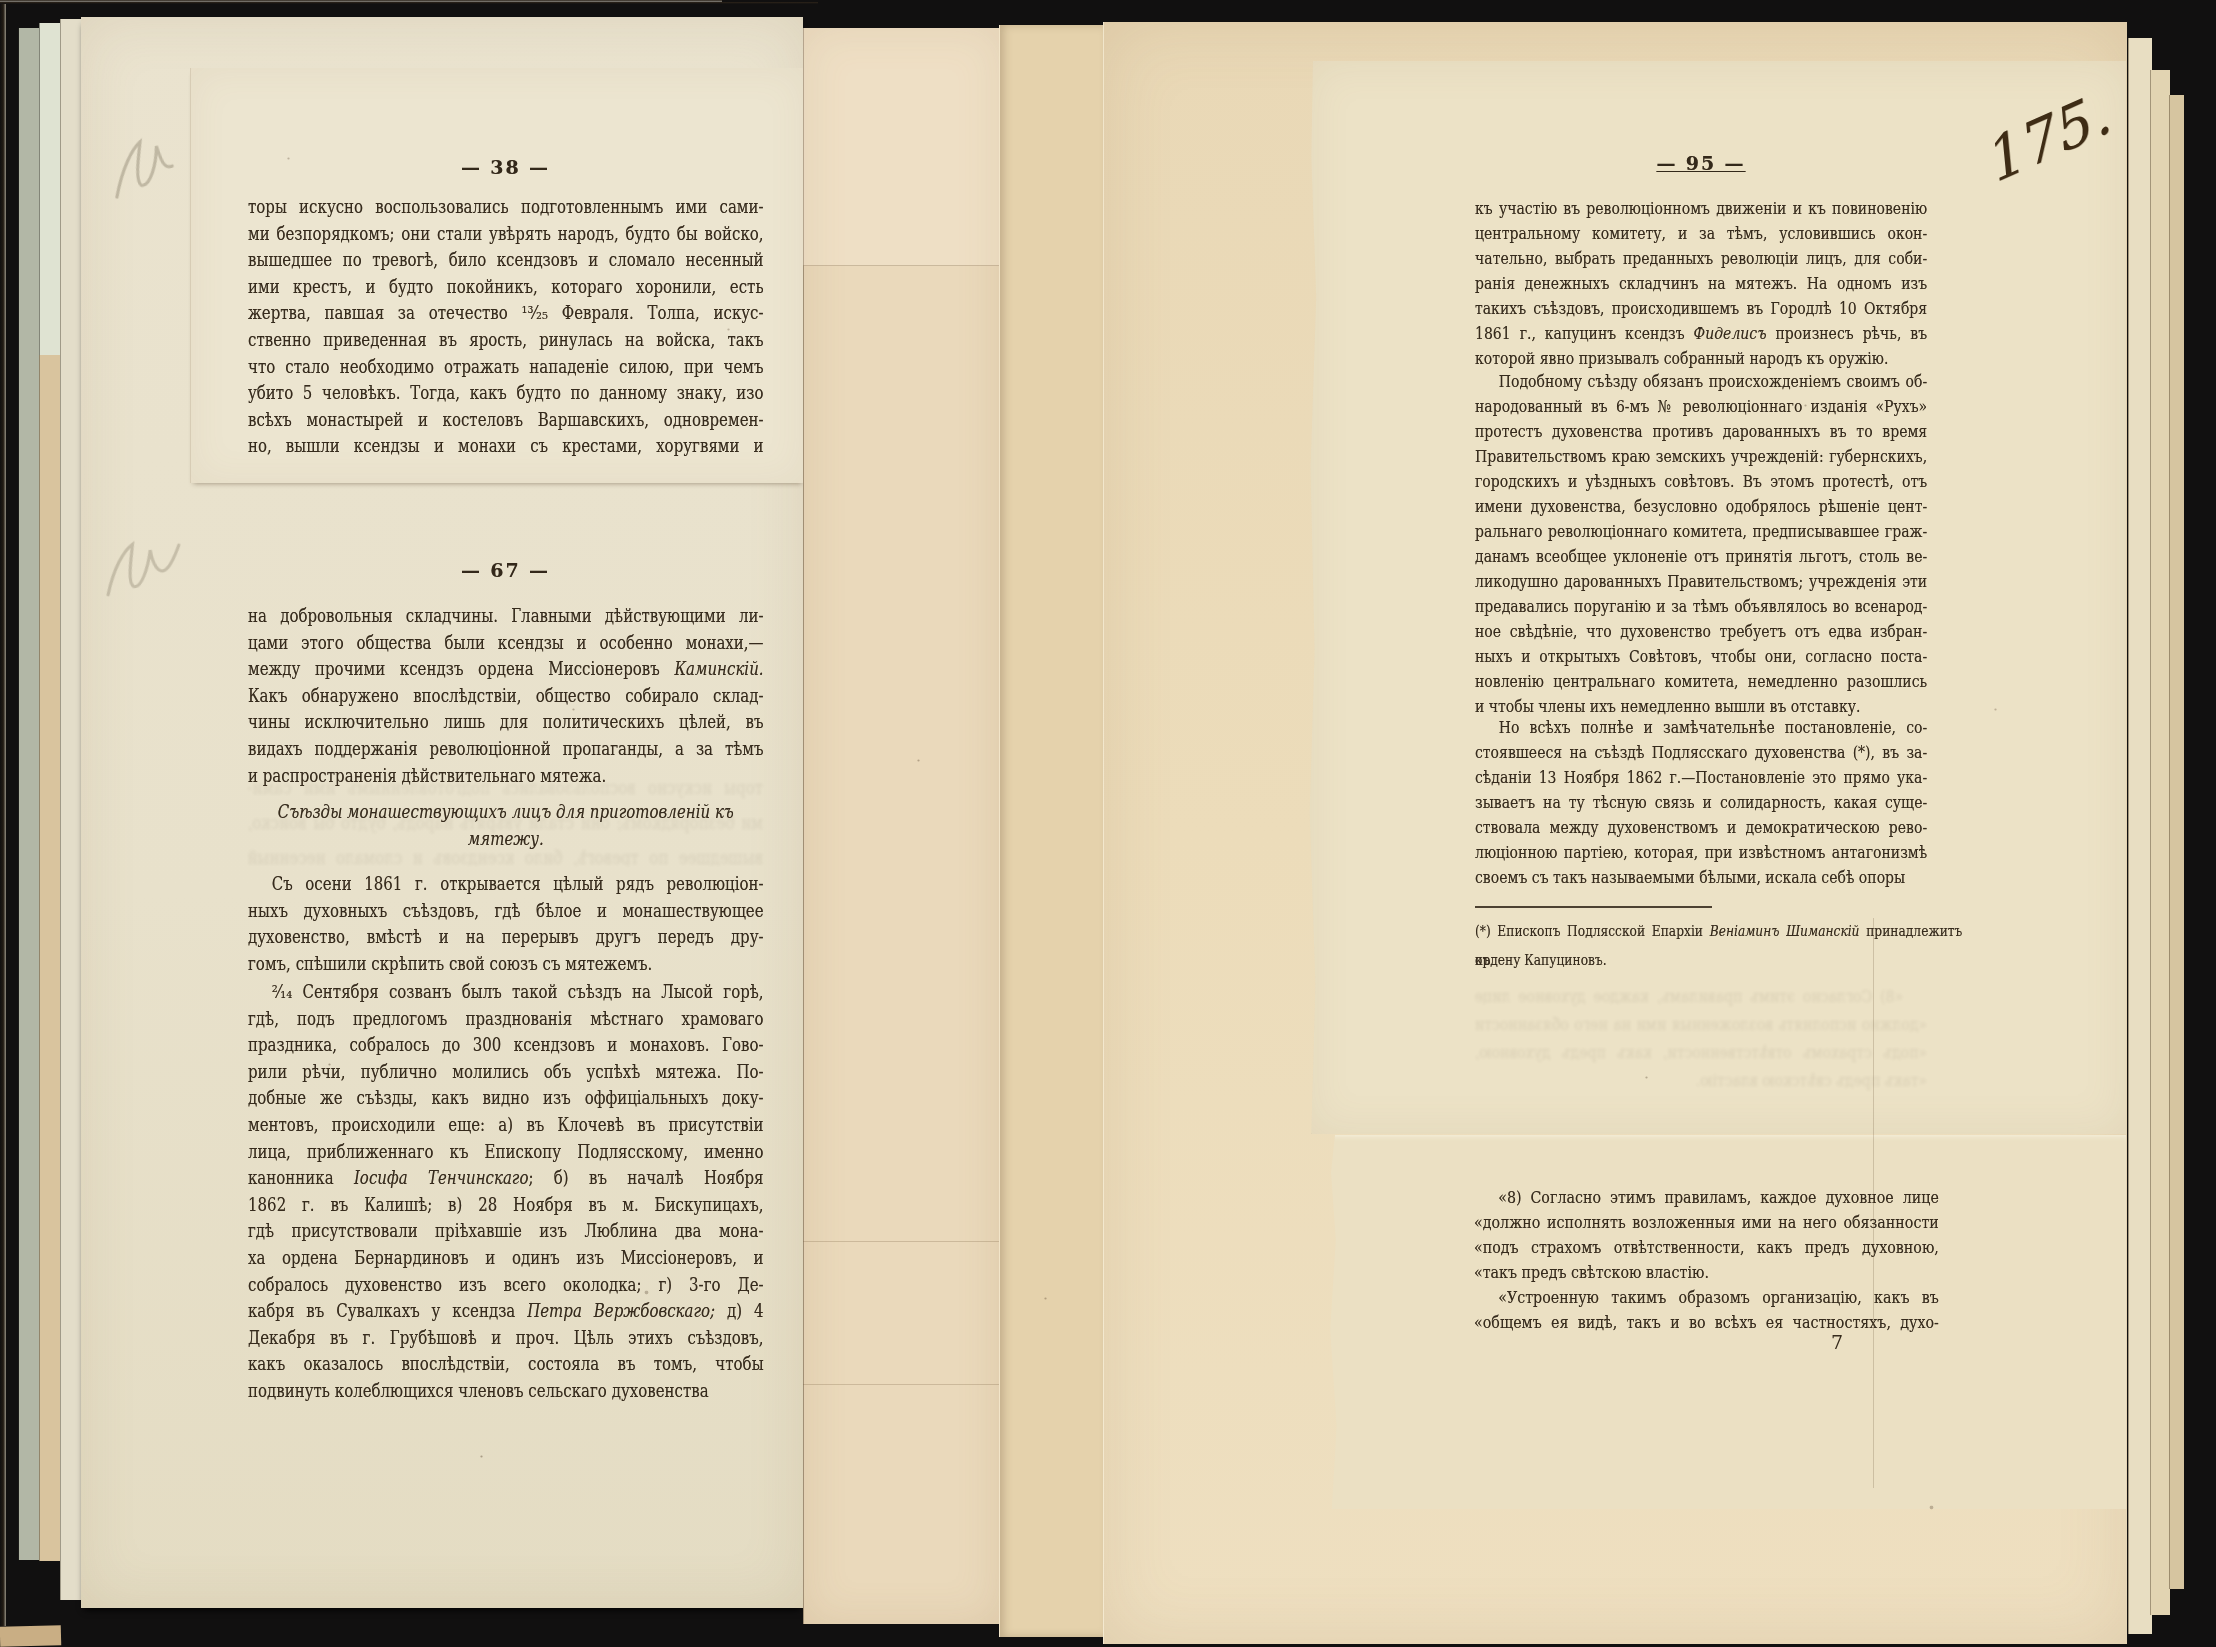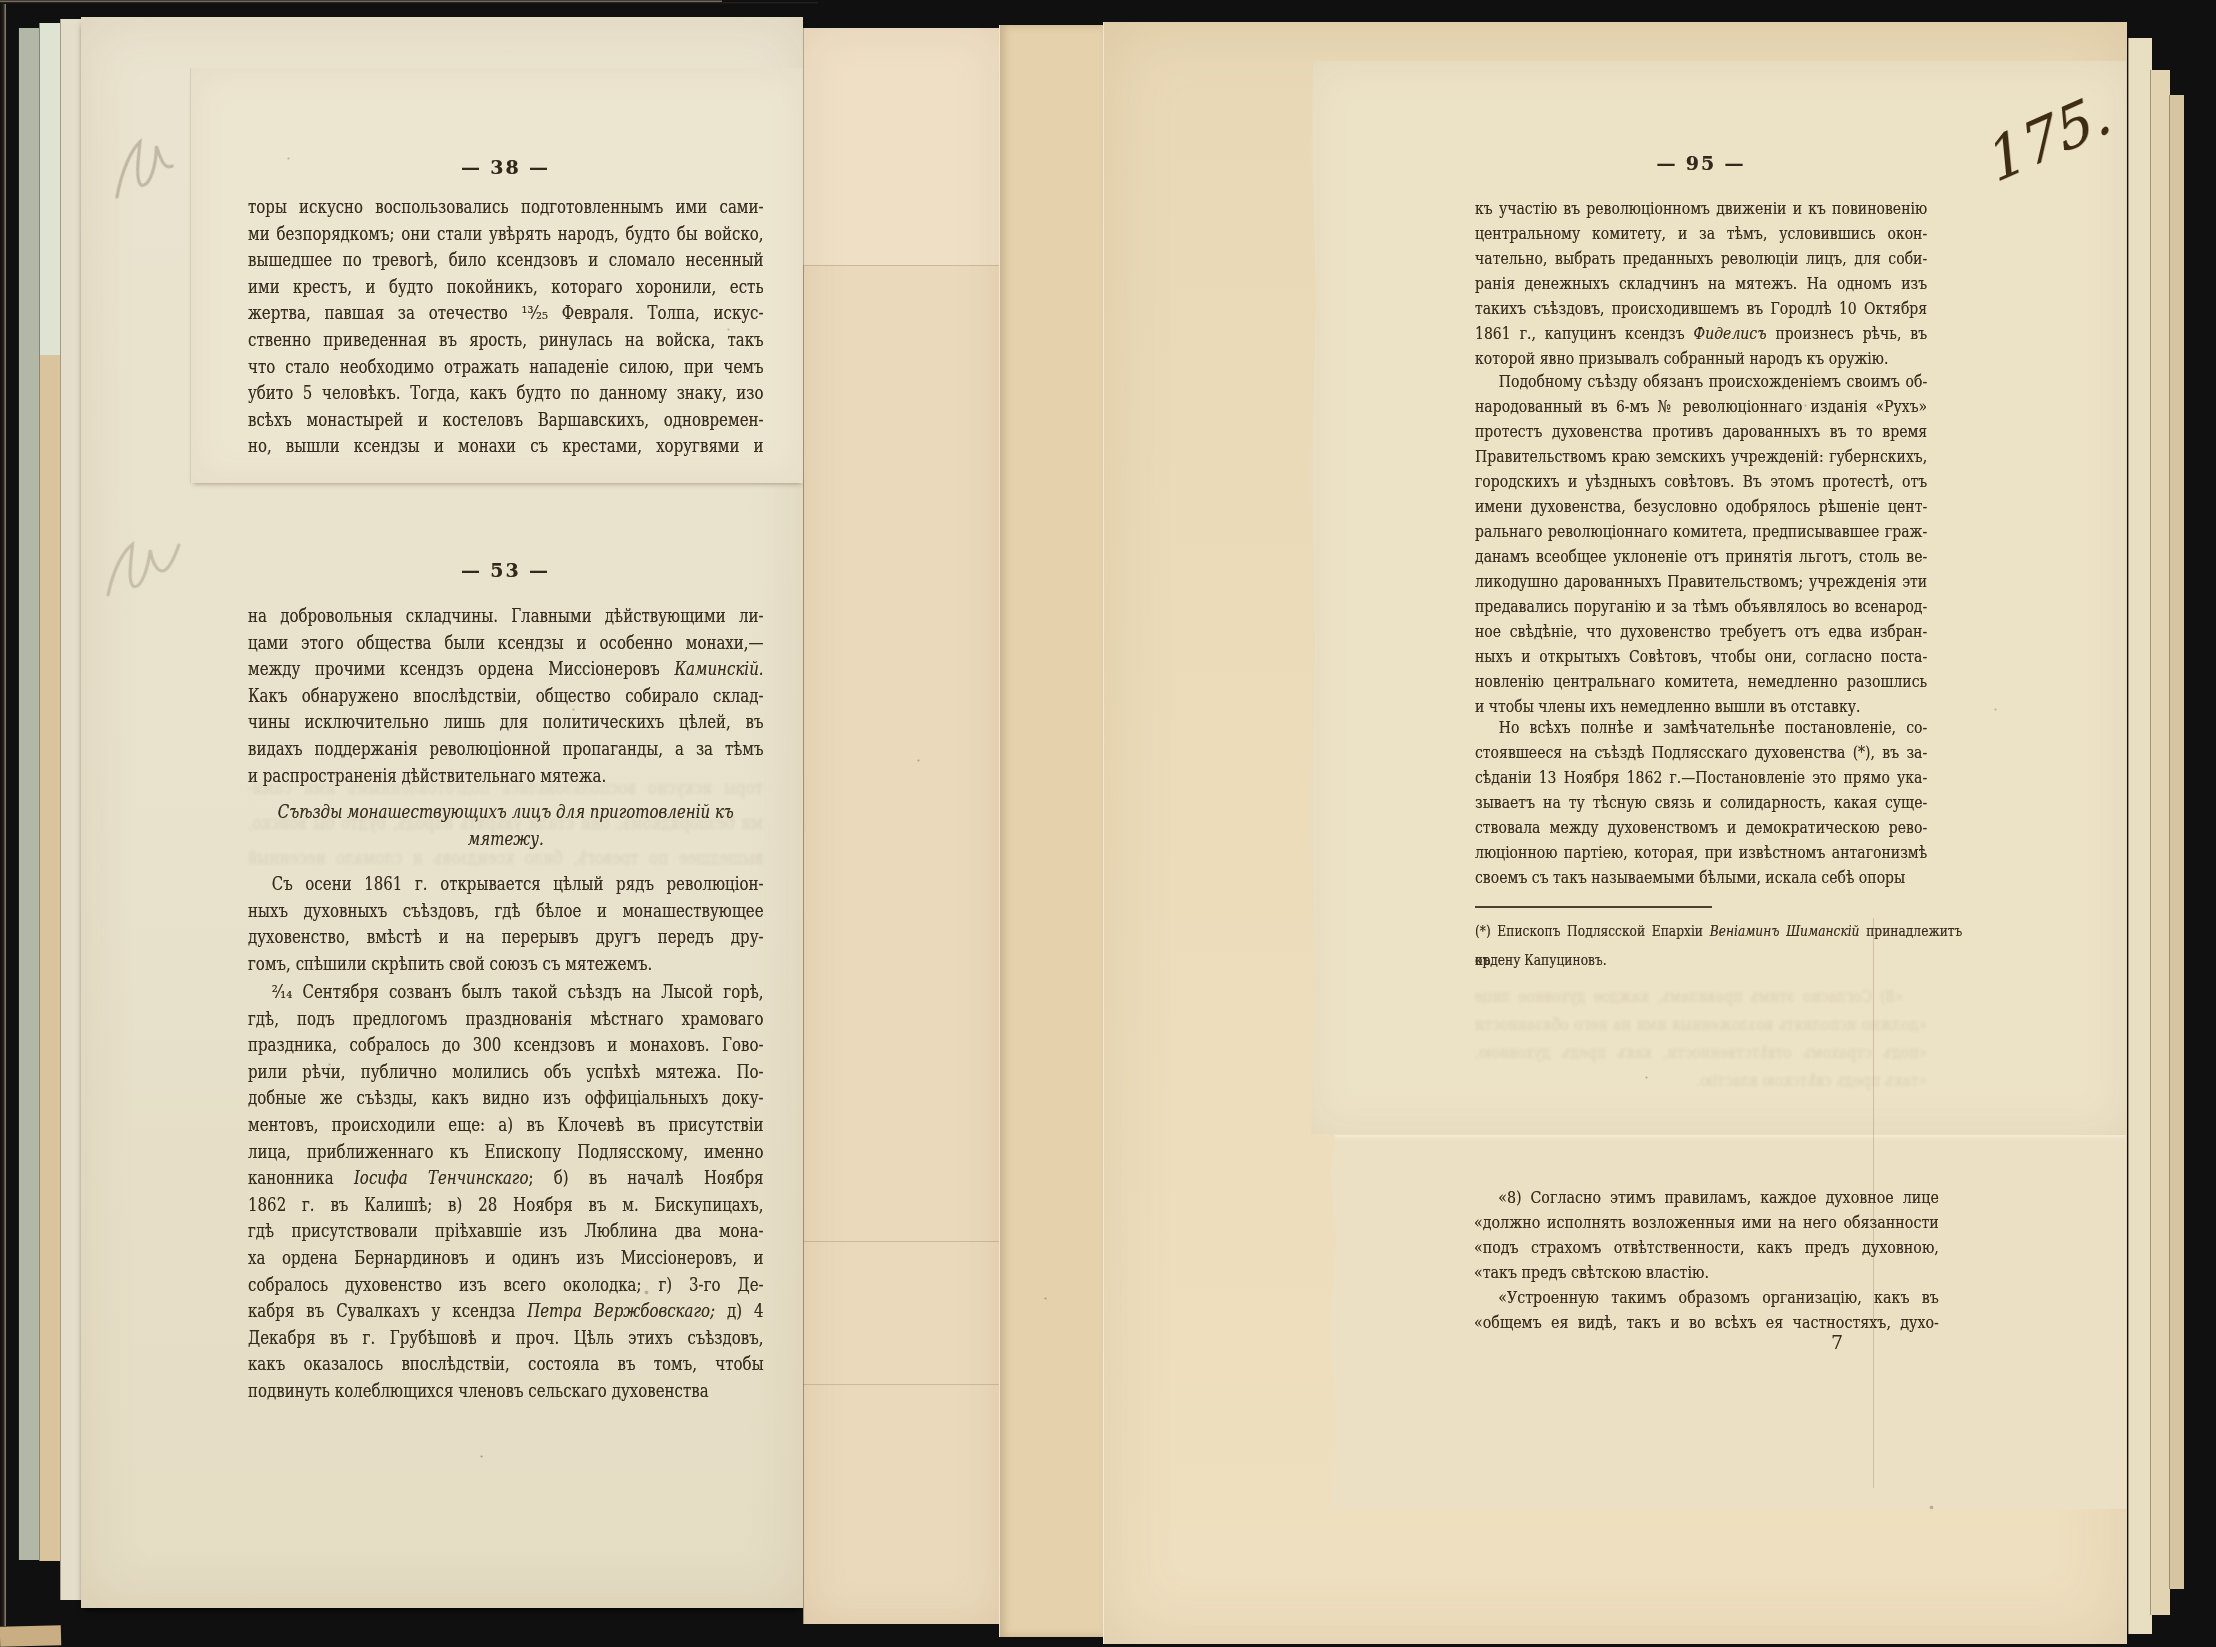--- a/index.html
+++ b/index.html
@@ -138,21 +138,21 @@
       <div class="line"><span>вышедшее по тревогѣ, било ксендзовъ и сломало несенный</span></div>
       <div class="line"><span>ими крестъ, и будто покойникъ, котораго хоронили, есть</span></div>
       <div class="line"><span>жертва, павшая за отечество ¹³⁄₂₅ Февраля. Толпа, искус-</span></div>
       <div class="line"><span>ственно приведенная въ ярость, ринулась на войска, такъ</span></div>
       <div class="line"><span>что стало необходимо отражать нападеніе силою, при чемъ</span></div>
       <div class="line"><span>убито 5 человѣкъ. Тогда, какъ будто по данному знаку, изо</span></div>
       <div class="line"><span>всѣхъ монастырей и костеловъ Варшавскихъ, одновремен-</span></div>
       <div class="line"><span>но, вышли ксендзы и монахи съ крестами, хоругвями и</span></div>
     </div>
 
-  <div class="page-hdr" style="left:248px;top:559px;width:515px;">— 53 —</div>
+  <div class="page-hdr" style="left:248px;top:559px;width:515px;">— 67 —</div>
   <div class="tl left-col" style="left:248px;top:603px;">
       <div class="line"><span>на добровольныя складчины. Главными дѣйствующими ли-</span></div>
       <div class="line"><span>цами этого общества были ксендзы и особенно монахи,—</span></div>
       <div class="line"><span>между прочими ксендзъ ордена Миссіонеровъ </span><span style="font-style: italic;">Каминскій.</span></div>
       <div class="line"><span>Какъ обнаружено впослѣдствіи, общество собирало склад-</span></div>
       <div class="line"><span>чины исключительно лишь для политическихъ цѣлей, въ</span></div>
       <div class="line"><span>видахъ поддержанія революціонной пропаганды, а за тѣмъ</span></div>
       <div class="line last"><span>и распространенія дѣйствительнаго мятежа.</span></div>
     </div>
   <div class="tl left-col" style="left:248px;top:799px;">
@@ -196,21 +196,21 @@
   <div id="crease2" class="crease"></div>
   <div id="mid-b" class="paper"></div>
 
   <div id="right-page" class="paper"></div>
   <div id="clip95" class="paper"></div>
   <div id="clip95-shadow"></div>
   <div id="clip-quote" class="paper"></div>
 
   <div id="hw-folio">175.</div>
 
-  <div class="page-hdr" style="left:1475px;top:152px;width:452px;">— 95 —</div>
+  <div class="page-hdr" style="left:1475px;top:152px;width:452px;text-decoration:underline;">— 95 —</div>
   <div class="tl right-col" style="left:1475px;top:196px;">
       <div class="line"><span>къ участію въ революціонномъ движеніи и къ повиновенію</span></div>
       <div class="line"><span>центральному комитету, и за тѣмъ, условившись окон-</span></div>
       <div class="line"><span>чательно, выбрать преданныхъ революціи лицъ, для соби-</span></div>
       <div class="line"><span>ранія денежныхъ складчинъ на мятежъ. На одномъ изъ</span></div>
       <div class="line"><span>такихъ съѣздовъ, происходившемъ въ Городлѣ 10 Октября</span></div>
       <div class="line"><span>1861 г., капуцинъ ксендзъ </span><span style="font-style: italic;">Фиделисъ</span><span> произнесъ рѣчь, въ</span></div>
       <div class="line last"><span>которой явно призывалъ собранный народъ къ оружію.</span></div>
     </div>
   <div class="tl right-col" style="left:1475px;top:369px;">

